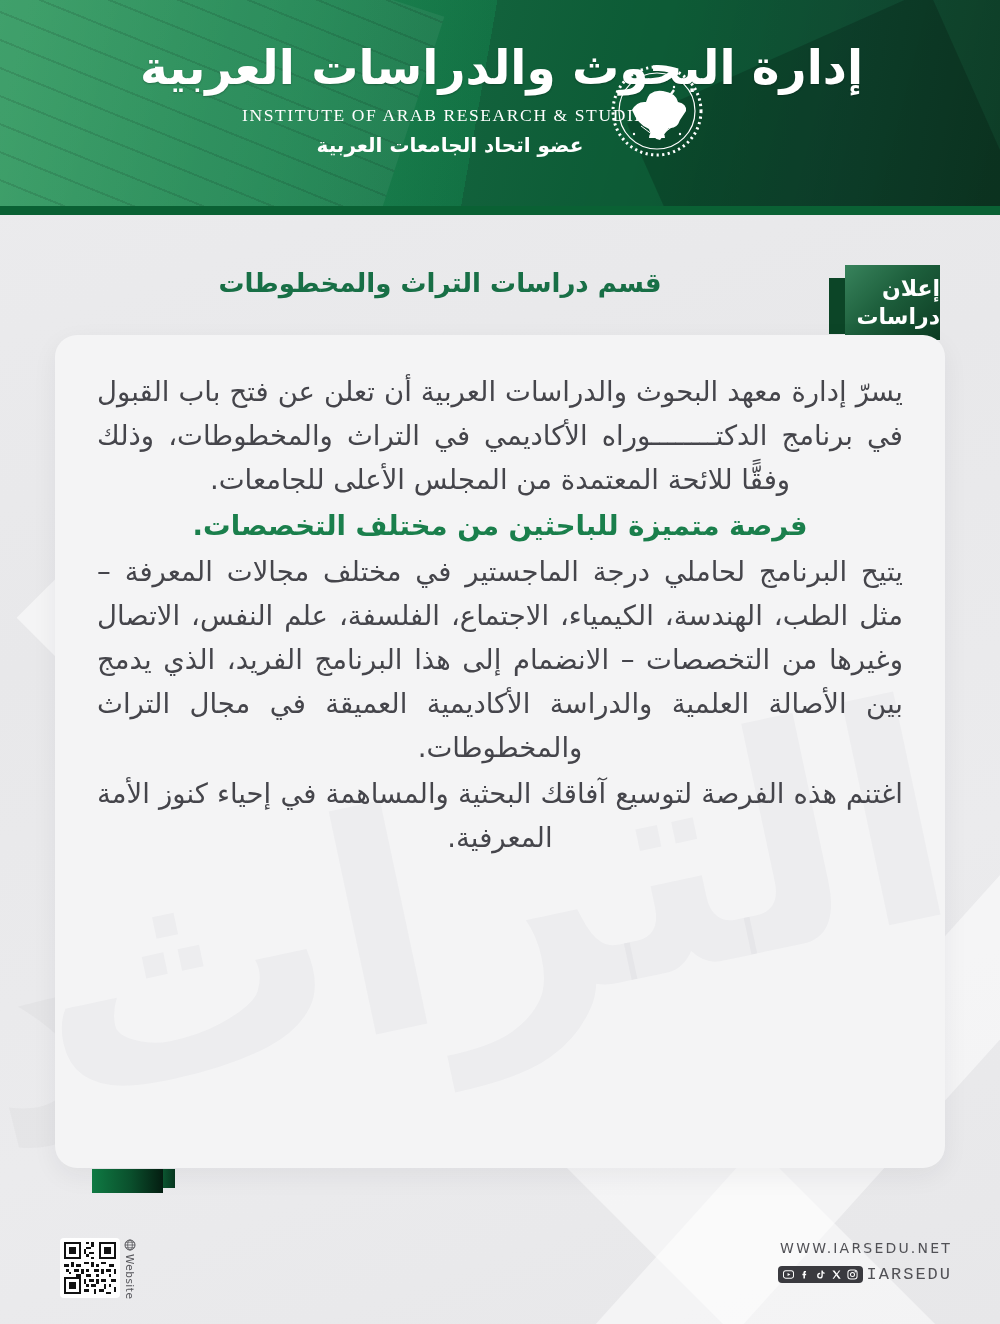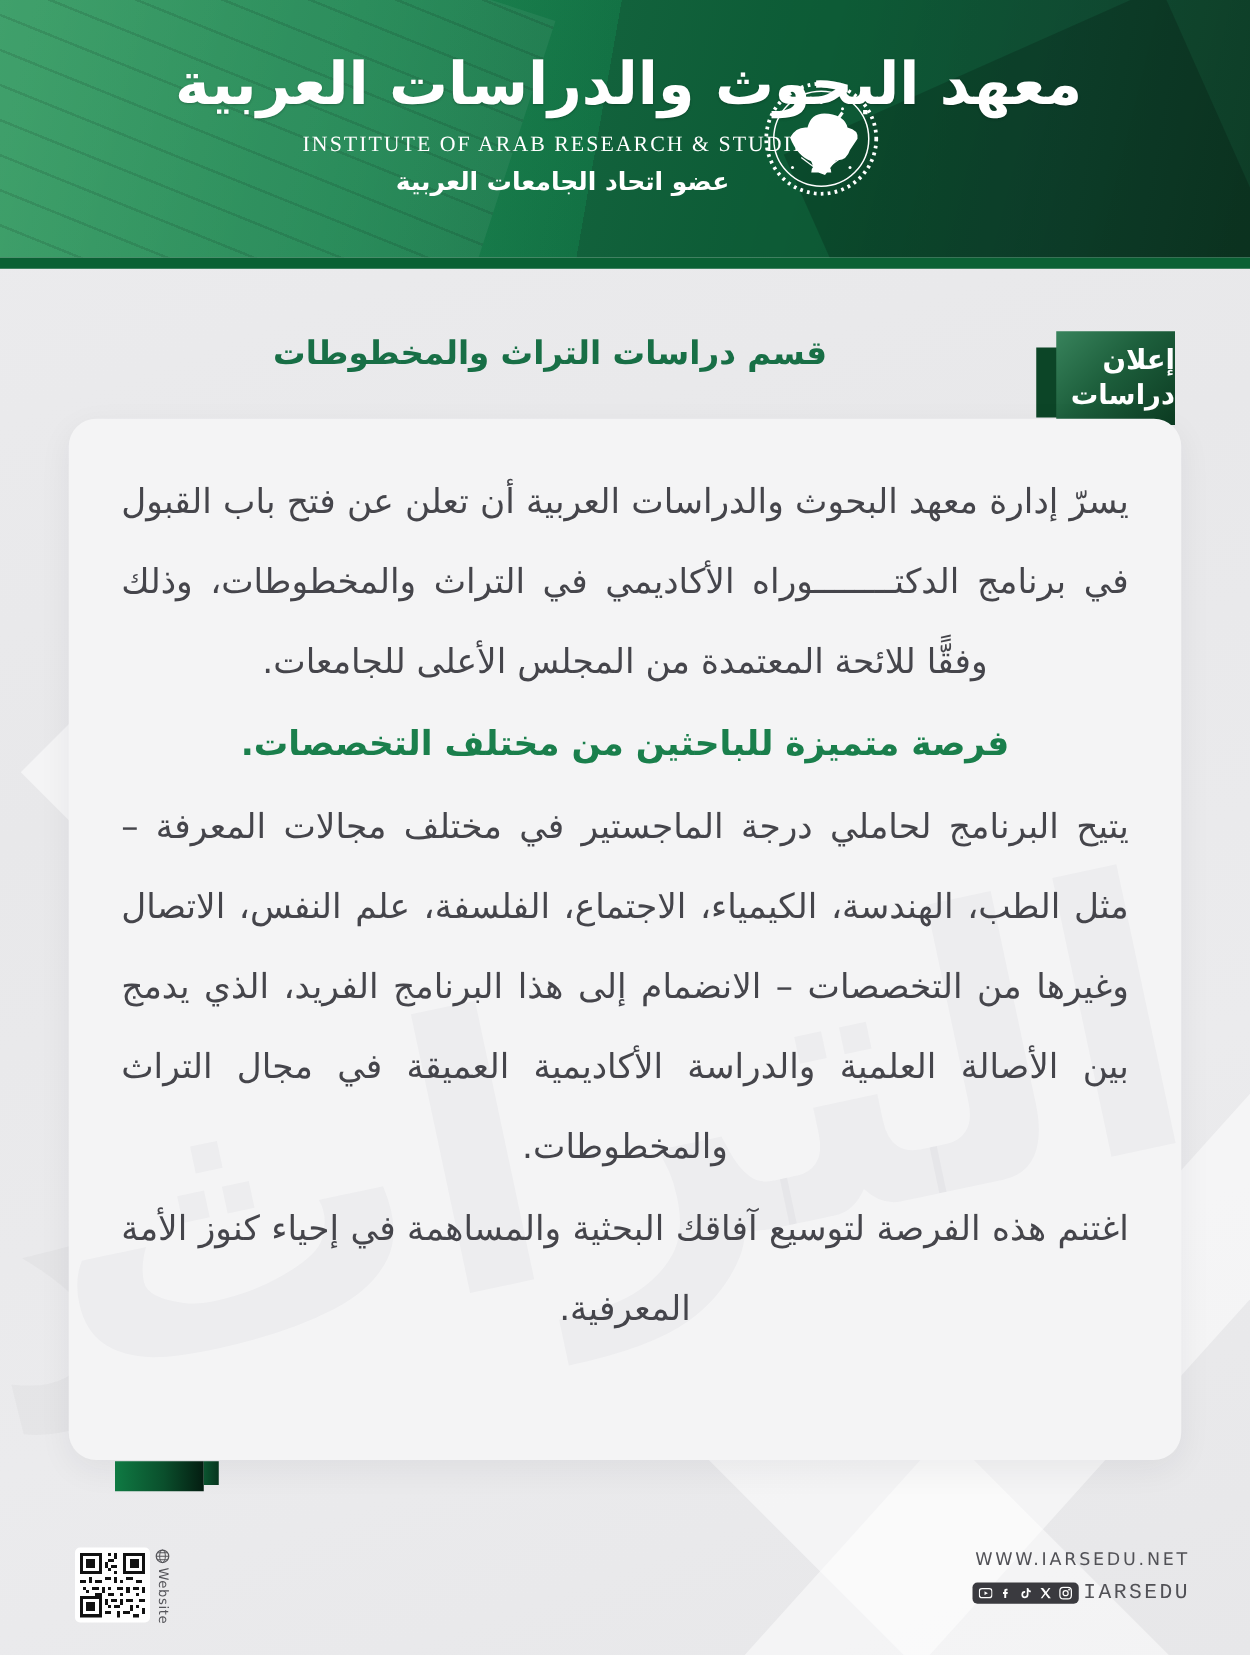--- a/index.html
+++ b/index.html
@@ -61,21 +61,21 @@
     position:absolute; left:55px; top:335px; width:890px; height:833px;
     background:#f4f4f5; border-radius:22px; box-shadow:0 8px 26px rgba(40,40,45,.06);
     padding:34px 42px 0; overflow:hidden;
   }
   .card-watermark {
     position:absolute; left:-30px; top:420px; font-size:300px; font-weight:bold;
     color:rgba(70,70,80,.035); transform:rotate(-12deg); pointer-events:none; line-height:1;
   }
   .body-text { position:relative; direction:rtl; color:#45454b; }
   .body-text p {
-    font-size:27.5px; line-height:64px; text-align:justify; text-align-last:center;
+    font-size:27.5px; line-height:44px; text-align:justify; text-align-last:center;
     margin-bottom:2px; font-weight:500;
   }
   .body-text p.green-line {
     color:#1a7f4c; font-weight:bold; text-align:center; text-align-last:center;
   }
   
   .accent-bar { position:absolute; left:92px; top:1169px; width:71px; height:24px;
     background:linear-gradient(90deg,#0f7a43 0%, #0a4f2c 55%, #041d11 100%); }
   .accent-tab { position:absolute; left:163px; top:1169px; width:12px; height:19px;
     background:linear-gradient(90deg,#0b5530 0%, #06351e 100%); }
@@ -102,21 +102,21 @@
 
   <div class="sheen a"></div>
   <div class="sheen b"></div>
   <div class="bg-watermark">معهد</div>
 
   <div class="header">
     <div class="page-shape p1"></div>
     <div class="page-shape p2"></div>
 
     <div class="logo-block">
-      <div class="logo-calligraphy">معهد البحوث والدراسات العربية</div>
+      <div class="logo-calligraphy">إدارة البحوث والدراسات العربية</div>
       <div class="logo-en">INSTITUTE OF ARAB RESEARCH &amp; STUDIES</div>
       <div class="logo-member">عضو اتحاد الجامعات العربية</div>
     </div>
 
     <div class="emblem">
       <svg width="94" height="94" viewBox="0 0 94 94">
         <circle cx="47" cy="47" r="44" fill="none" stroke="#ffffff" stroke-width="3" stroke-dasharray="2.2 3.4"></circle>
         <circle cx="47" cy="47" r="38" fill="none" stroke="#ffffff" stroke-width="1.2"></circle>
         <path d="M22,46 q5,-9 14,-8 q3,-13 17,-11 q13,2 15,11 q9,2 8,9 l-6,9 q-3,9 -11,8 l-9,12 q-9,-2 -11,-11 q-11,-4 -17,-19 z" fill="#ffffff"></path>
         <line x1="64" y1="26" x2="38" y2="62" stroke="#ffffff" stroke-width="2.4"></line>

